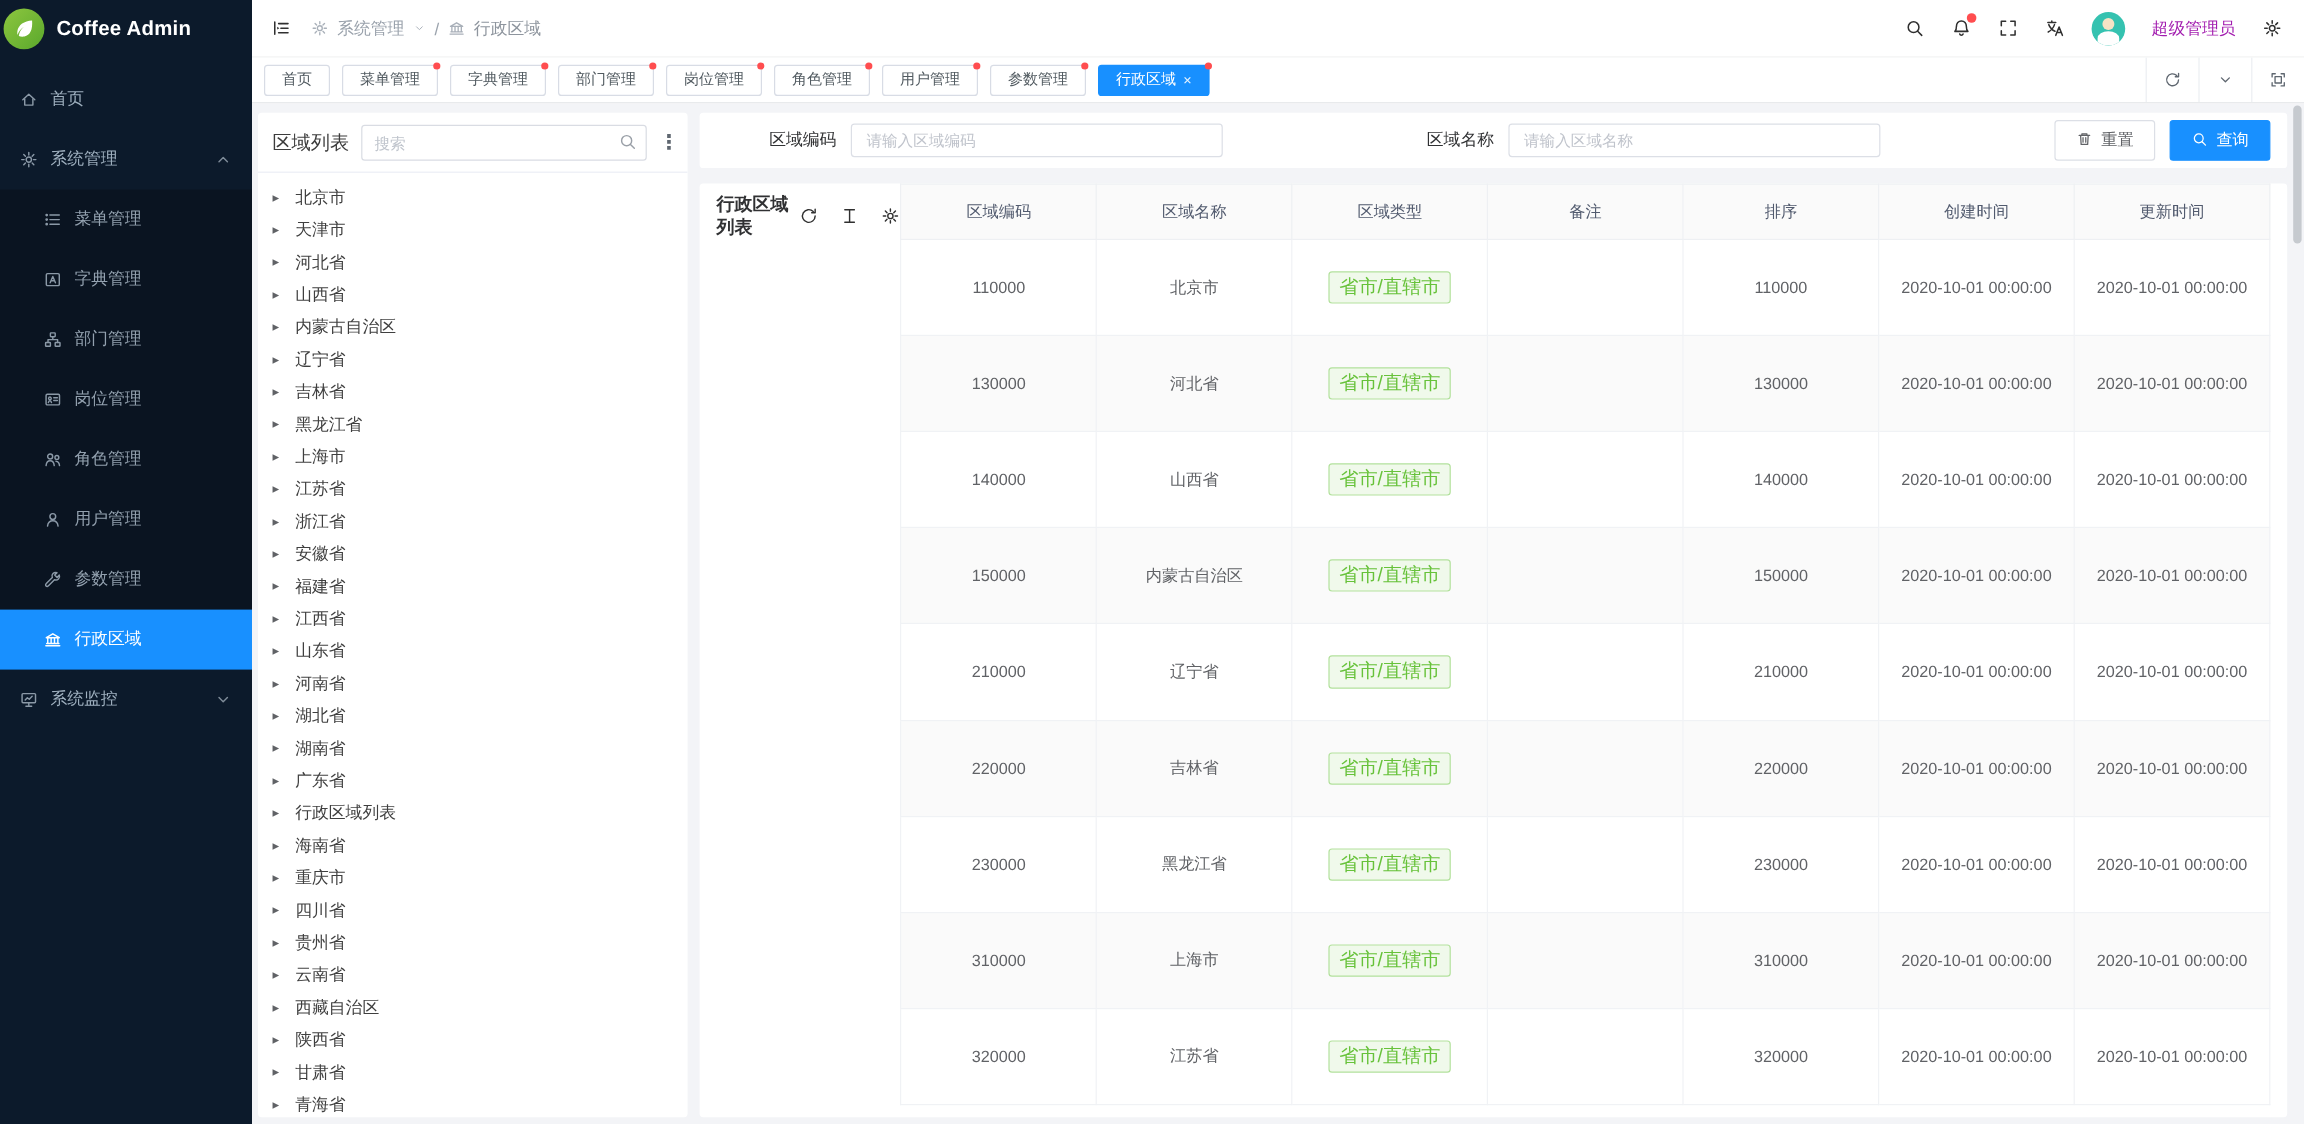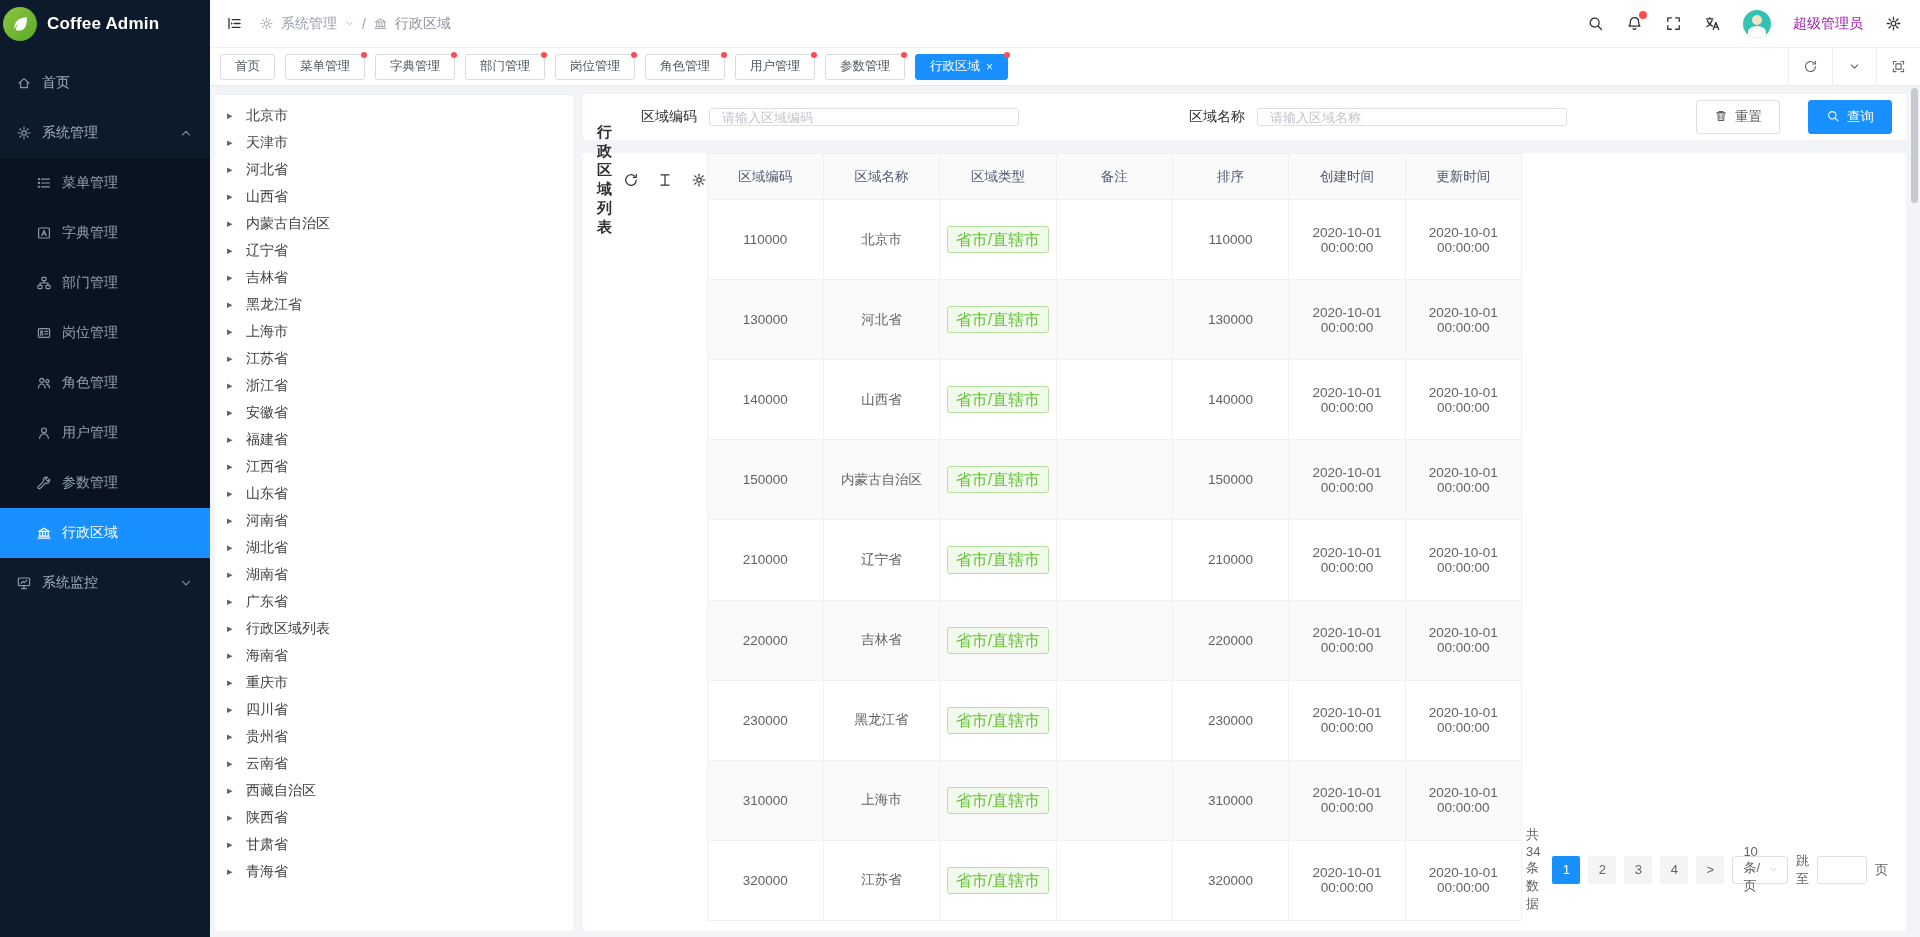--- a/index.html
+++ b/index.html
@@ -68,24 +68,24 @@
   .tree-dots { font-size:17px; color:#5f6770; width:12px; text-align:center; cursor:pointer; font-weight:bold; letter-spacing:0; }
   .tree-divider { border-top:1px solid #ebeef5; }
   .tree { flex:1; overflow:hidden; padding:7px 12px 0; }
   .tree-item { height:27px; display:flex; align-items:center; gap:9px; font-size:14px; color:#3f3f3f; cursor:pointer; white-space:nowrap; }
   .tree-item .caret { color:#606266; font-size:11px; width:10px; }
 
   
   .right-col { flex:1; display:flex; flex-direction:column; gap:13px; min-width:0; }
   .filter-card { height:46px; display:flex; align-items:center; padding:0 14px 0 58px; }
   .f-label { font-size:14px; color:#303133; font-weight:500; margin-right:12px; white-space:nowrap; }
-  .f-input { width:310px; height:18px; border:1px solid #dcdfe6; border-radius:3px; padding:0 12px; font-size:13px; color:#333; outline:none; font-family:inherit; }
+  .f-input { width:310px; height:28px; border:1px solid #dcdfe6; border-radius:3px; padding:0 12px; font-size:13px; color:#333; outline:none; font-family:inherit; }
   .f-input::placeholder { color:#c0c4cc; }
   .f-group2 { margin-left:170px; display:flex; align-items:center; }
-  .f-btns { margin-left:auto; display:flex; align-items:center; gap:28px; }
+  .f-btns { margin-left:auto; display:flex; align-items:center; gap:12px; }
   .btn { height:34px; display:inline-flex; align-items:center; gap:7px; padding:0 17px; border-radius:3px; font-size:13.5px; cursor:pointer; font-family:inherit; }
   .btn svg { width:14px; height:14px; }
   .btn-plain { background:#fff; border:1px solid #dcdfe6; color:#606266; }
   .btn-primary { background:var(--accent,#1890ff); border:1px solid var(--accent,#1890ff); color:#fff; }
 
   
   .table-card { flex:1; display:flex; flex-direction:row; padding:0 14px 10px; min-height:0; }
   .tc-header { height:54px; display:flex; align-items:center; }
   .tc-title { font-size:15px; font-weight:600; color:#303133; }
   .tc-icons { margin-left:auto; display:flex; align-items:center; gap:18px; color:#515a6e; }
@@ -370,20 +370,31 @@
               <rect x="5.2" y="5.2" width="5.6" height="5.6"></rect>
               <path d="M2.6 5.4V2.6h2.8M10.6 2.6h2.8v2.8M13.4 10.6v2.8h-2.8M5.4 13.4H2.6v-2.8"></path>
             </svg>
           </span>
       </div>
     </div>
 
     <div class="content">
 
       <section class="card tree-card">
+        <div class="tree-header">
+          <span class="tree-title">区域列表</span>
+          <span class="tree-search">
+            <input type="text" placeholder="搜索" style="">
+            <span class="ic"><svg viewBox="0 0 16 16" fill="none" stroke="currentColor" stroke-width="1.2" stroke-linecap="round" stroke-linejoin="round" width="16" height="16">
+                  <circle cx="7.2" cy="7.2" r="4.2"></circle>
+                  <path d="M10.4 10.4 13.6 13.6"></path>
+                </svg></span>
+          </span>
+          <span class="tree-dots">⋮</span>
+        </div>
         <div class="tree-divider"></div>
         <div class="tree">
             <div class="tree-item">
               <span class="caret">▸</span>
               <span>北京市</span>
             </div>
             <div class="tree-item">
               <span class="caret">▸</span>
               <span>天津市</span>
             </div>
@@ -637,41 +648,20 @@
                   <td>江苏省</td>
                   <td><span class="badge-green">省市/直辖市</span></td>
                   <td></td>
                   <td>320000</td>
                   <td>2020-10-01 00:00:00</td>
                   <td>2020-10-01 00:00:00</td>
                 </tr>
               </tbody>
           </table>
 
-          <div class="pagination">
-            <span class="pg-total">共 34 条数据</span>
-            <span id="pg-pages" style="display:inline-flex;gap:8px;">
-                <span class="pg-btn active">1</span>
-                <span class="pg-btn">2</span>
-                <span class="pg-btn">3</span>
-                <span class="pg-btn">4</span>
-              </span>
-            <span class="pg-btn">&gt;</span>
-            <span class="pg-size">
-              <span>10 条/页</span>
-              <span class="ic">
-                  <svg viewBox="0 0 16 16" fill="none" stroke="currentColor" stroke-width="1.2" stroke-linecap="round" stroke-linejoin="round" width="16" height="16">
-                    <path d="M4.5 6.3 8 9.8l3.5-3.5"></path>
-                  </svg>
-                </span>
-            </span>
-            <span>跳至</span>
-            <input class="pg-jump-input" type="text" style="">
-            <span>页</span>
-          </div>
         </div>
 
       </section>
     </div>
   </div>
 
   <div class="scrollbar-track">
     <div class="scrollbar-thumb"></div>
   </div>
 </div>

